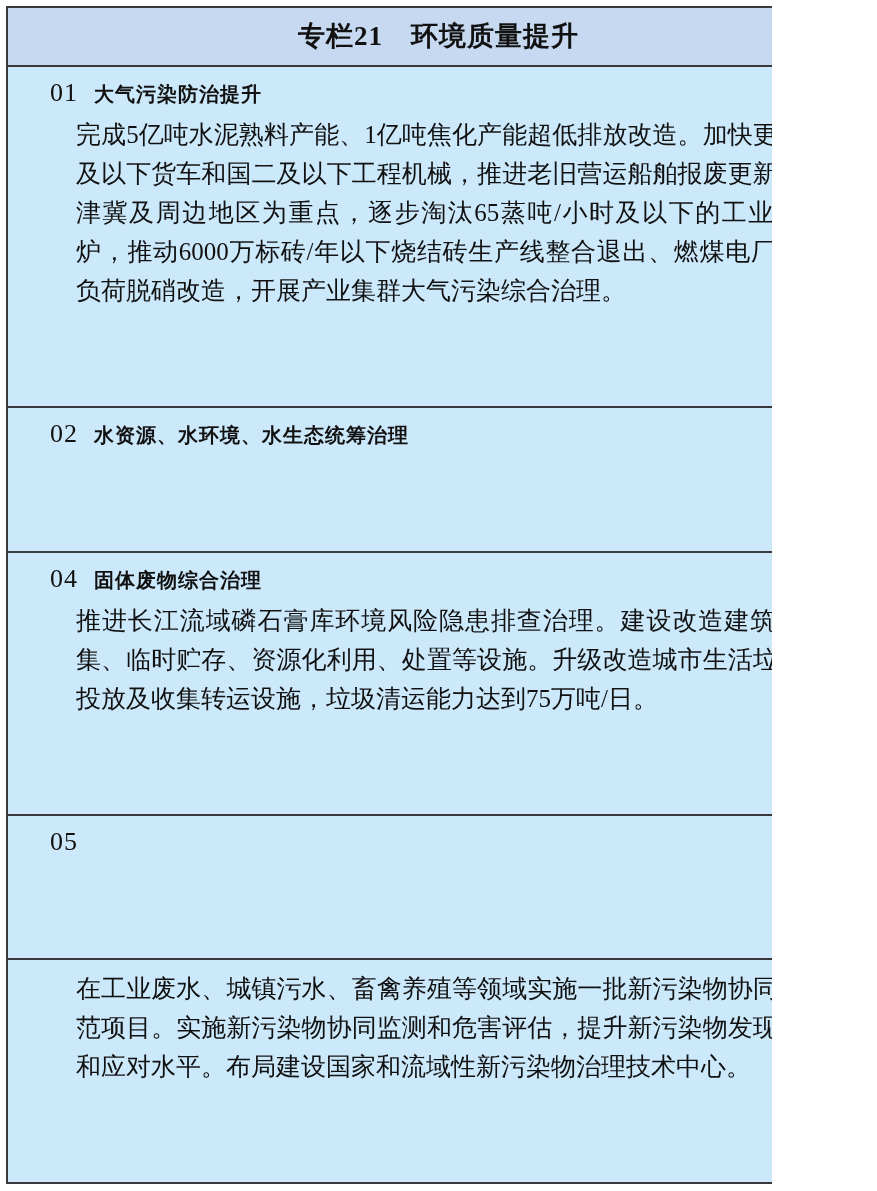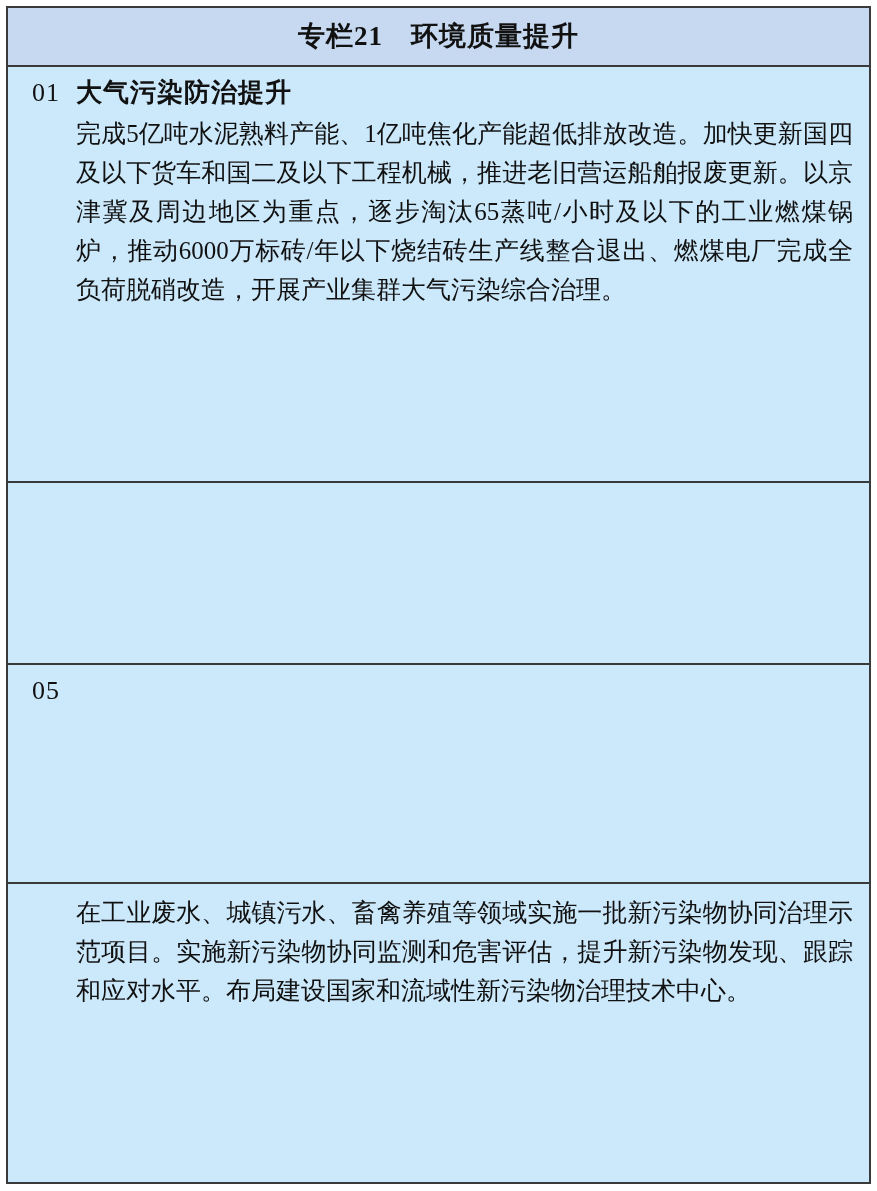--- a/index.html
+++ b/index.html
@@ -2,21 +2,21 @@
 <html><head>
 <meta charset="utf-8">
 <style>
   html, body {
     margin: 0;
     padding: 0;
     background: #ffffff;
     font-family: "Liberation Serif", "DejaVu Serif", serif;
   }
   .page {
-    width: 877px;
+    width: 772px;
     height: 1191px;
     background: #ffffff;
     position: relative;
     overflow: hidden;
     text-decoration: underline;
   }
   .panel {
     position: absolute;
     left: 6px;
     top: 6px;
@@ -49,32 +49,32 @@
     border-bottom: 2px solid #3a3a3a;
     padding: 7px 0 9px 0;
     flex: 1 0 auto;
   }
   .section:last-child {
     border-bottom: none;
   }
   .section-title-row {
     display: flex;
     align-items: baseline;
-    padding-left: 24px;
+    padding-left: 42px;
     line-height: 38px;
     color: #111111;
   }
   .section-num {
     font-size: 26px;
     width: 44px;
     flex: 0 0 auto;
     letter-spacing: 1px;
   }
   .section-title {
-    font-size: 26px;
+    font-size: 20px;
     font-weight: bold;
     letter-spacing: 1px;
   }
   .section-body {
     margin: 2px 16px 0 68px;
     font-size: 25px;
     line-height: 39px;
     text-align: justify;
     text-justify: inter-ideograph;
     color: #111111;
@@ -92,23 +92,34 @@
 
       <div class="section">
         <div class="section-title-row">
           <span class="section-num">01</span>
           <span class="section-title">大气污染防治提升</span>
         </div>
         <div class="section-body">完成5亿吨水泥熟料产能、1亿吨焦化产能超低排放改造。加快更新国四及以下货车和国二及以下工程机械，推进老旧营运船舶报废更新。以京津冀及周边地区为重点，逐步淘汰65蒸吨/小时及以下的工业燃煤锅炉，推动6000万标砖/年以下烧结砖生产线整合退出、燃煤电厂完成全负荷脱硝改造，开展产业集群大气污染综合治理。</div>
       </div>
 
       <div class="section">
+        <div class="section-title-row">
+          <span class="section-num">02</span>
+          <span class="section-title">水资源、水环境、水生态统筹治理</span>
+        </div>
       </div>
 
 
+      <div class="section">
+        <div class="section-title-row">
+          <span class="section-num">04</span>
+          <span class="section-title">固体废物综合治理</span>
+        </div>
+        <div class="section-body">推进长江流域磷石膏库环境风险隐患排查治理。建设改造建筑垃圾收集、临时贮存、资源化利用、处置等设施。升级改造城市生活垃圾分类投放及收集转运设施，垃圾清运能力达到75万吨/日。</div>
+      </div>
 
       <div class="section">
         <div class="section-title-row">
           <span class="section-num">05</span>
         </div>
       </div>
 
       <div class="section">
         <div class="section-body">在工业废水、城镇污水、畜禽养殖等领域实施一批新污染物协同治理示范项目。实施新污染物协同监测和危害评估，提升新污染物发现、跟踪和应对水平。布局建设国家和流域性新污染物治理技术中心。</div>
       </div>

